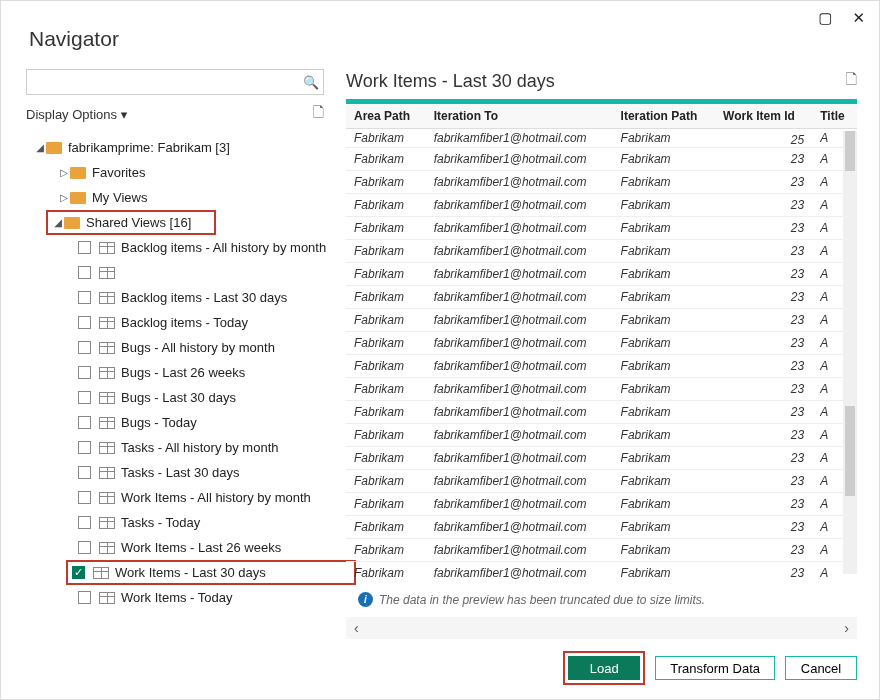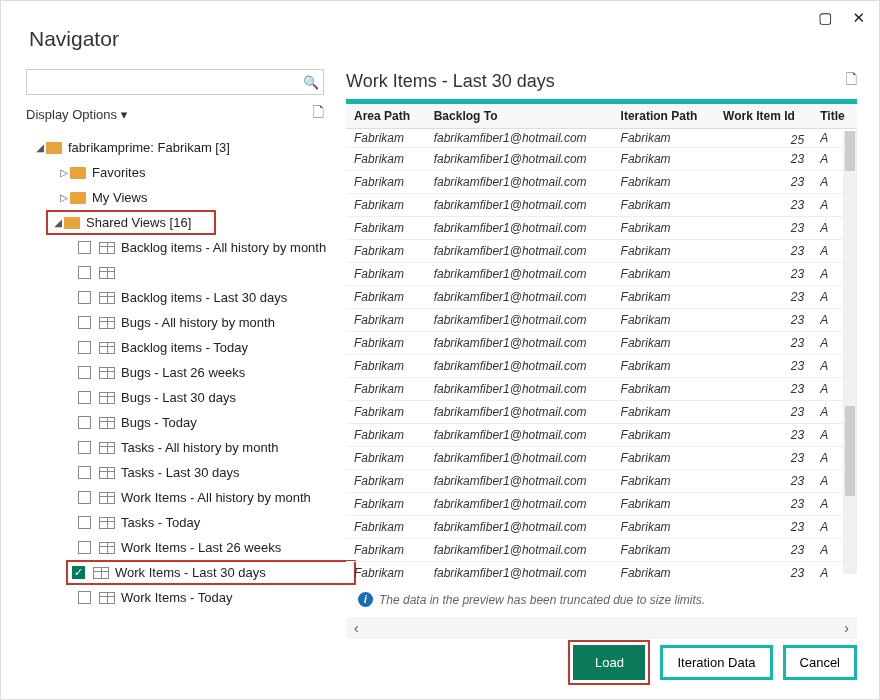--- a/index.html
+++ b/index.html
@@ -37,21 +37,21 @@
   table { width: 100%; border-collapse: collapse; font-size: 12px; }
   th { text-align: left; padding: 5px 8px; background: #f8f8f8; font-weight: 600; border-bottom: 1px solid #ddd; color: #222; }
   td { padding: 4px 8px; border-bottom: 1px solid #eee; color: #333; white-space: nowrap; font-style: italic; }
   td.num { text-align: right; }
   .scroll-track { width: 14px; background: #f0f0f0; position: absolute; right: 0; top: 27px; bottom: 8px; }
   .scroll-thumb { background: #ccc; position: absolute; left: 2px; right: 2px; }
   .truncated { display: flex; align-items: center; gap: 6px; font-size: 12px; color: #666; margin: 10px 0 0 12px; font-style: italic; }
   .info-icon { width: 15px; height: 15px; background: #1a6fb3; border-radius: 50%; display: flex; align-items: center; justify-content: center; color: #fff; font-size: 10px; font-style: italic; font-weight: bold; }
   .hscroll { display: flex; align-items: center; justify-content: space-between; height: 22px; margin-top: 10px; background: #f5f5f5; padding: 0 8px; color: #555; font-size: 14px; }
   .footer { position: absolute; bottom: 14px; right: 22px; display: flex; gap: 10px; align-items: center; }
-  .btn { height: 35px; padding: 0 14px; font-size: 13px; border: 3px solid #14b8a6; background: #fff; cursor: pointer; min-width: 72px; }
+  .btn { height: 24px; padding: 0 14px; font-size: 13px; border: 1px solid #14b8a6; background: #fff; cursor: pointer; min-width: 72px; }
   .btn-primary { background: #0a7a5a; color: #fff; border-color: #0a7a5a; }
   .load-wrap { border: 2px solid #c0392b; padding: 3px; }
 </style>
 </head>
 <body>
 
 <div class="window-controls">
   <span>▢</span>
   <span>✕</span>
 </div>
@@ -102,26 +102,26 @@
             <span class="view-icon"></span>
           </div>
           <div class="row indent-2">
             <span class="cb"></span>
             <span class="view-icon"></span>
             <span>Backlog items - Last 30 days</span>
           </div>
           <div class="row indent-2">
             <span class="cb"></span>
             <span class="view-icon"></span>
+            <span>Backlog items - Today</span>
+          </div>
+          <div class="row indent-2">
+            <span class="cb"></span>
+            <span class="view-icon"></span>
             <span>Bugs - All history by month</span>
-          </div>
-          <div class="row indent-2">
-            <span class="cb"></span>
-            <span class="view-icon"></span>
-            <span>Backlog items - Today</span>
           </div>
           <div class="row indent-2">
             <span class="cb"></span>
             <span class="view-icon"></span>
             <span>Bugs - Last 26 weeks</span>
           </div>
           <div class="row indent-2">
             <span class="cb"></span>
             <span class="view-icon"></span>
             <span>Bugs - Last 30 days</span>
@@ -174,21 +174,21 @@
     <div class="preview-title">
       <span>Work Items - Last 30 days</span>
       <span class="spacer"></span>
       <span class="doc-icon">🗋</span>
     </div>
     <div class="table-wrap">
       <table>
         <thead>
             <tr id="thead-row">
               <th>Area Path</th>
-              <th>Backlog To</th>
+              <th>Iteration To</th>
               <th>Iteration Path</th>
               <th>Work Item Id</th>
               <th>Title</th>
             </tr>
           </thead>
         <tbody id="tbody">
             <tr style="height: 10px;">
               <td style="padding-top:0;padding-bottom:0">Fabrikam</td>
               <td style="padding-top:0;padding-bottom:0">fabrikamfiber1@hotmail.com</td>
               <td style="padding-top:0;padding-bottom:0">Fabrikam</td>
@@ -343,15 +343,15 @@
       <span>‹</span>
       <span>›</span>
     </div>
   </div>
 </div>
 
 <div class="footer">
   <span class="load-wrap">
     <button class="btn btn-primary">Load</button>
   </span>
-  <button class="btn">Iteration Data</button>
+  <button class="btn">Transform Data</button>
   <button class="btn">Cancel</button>
 </div>
 
 </body></html>

